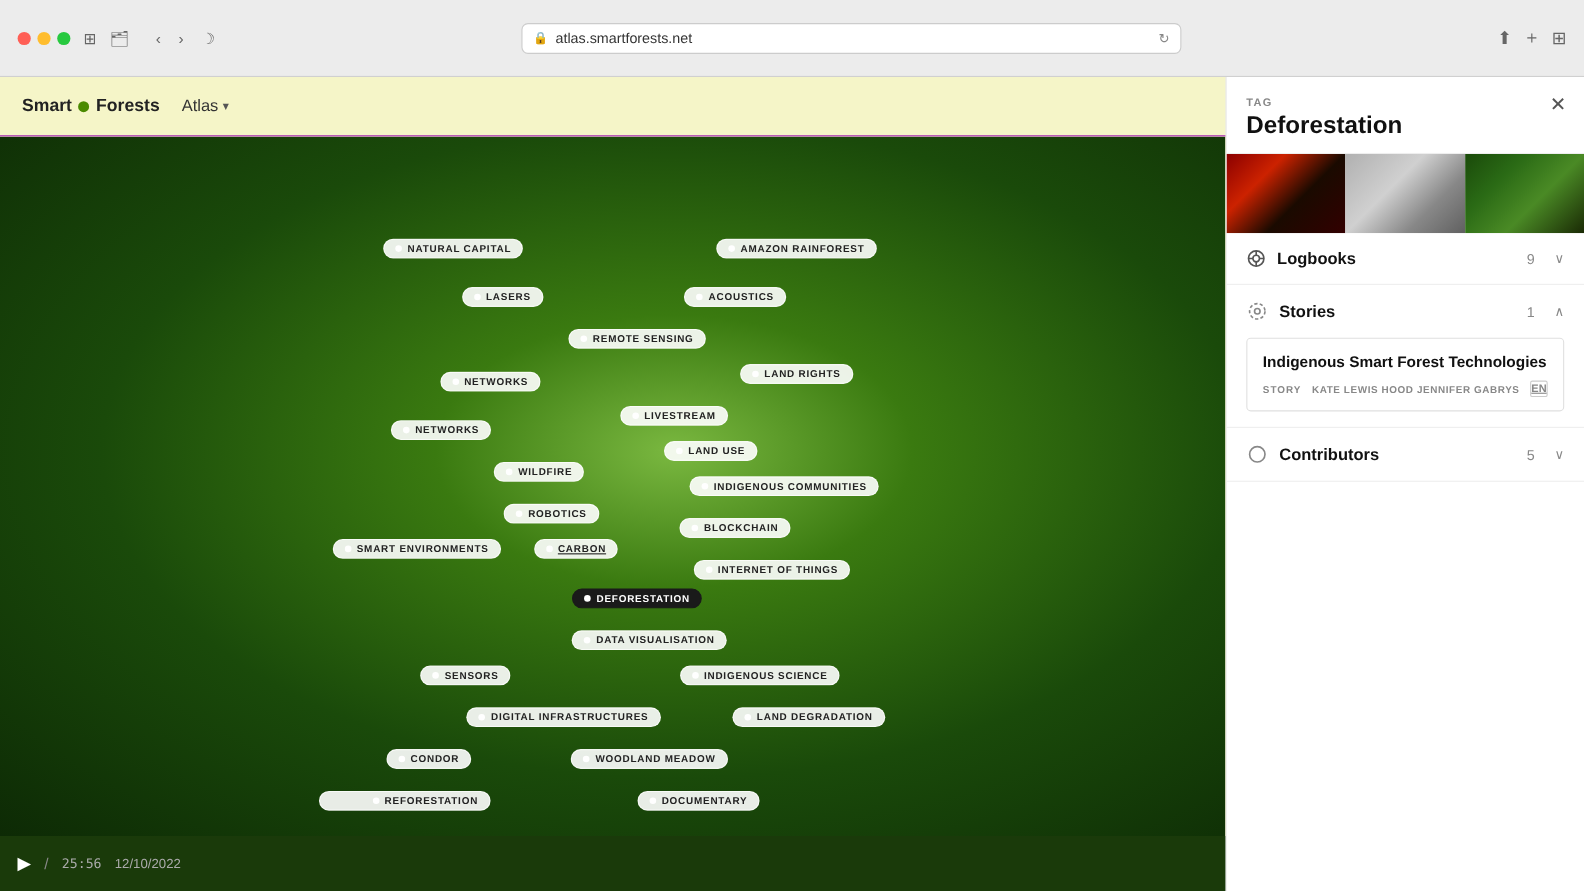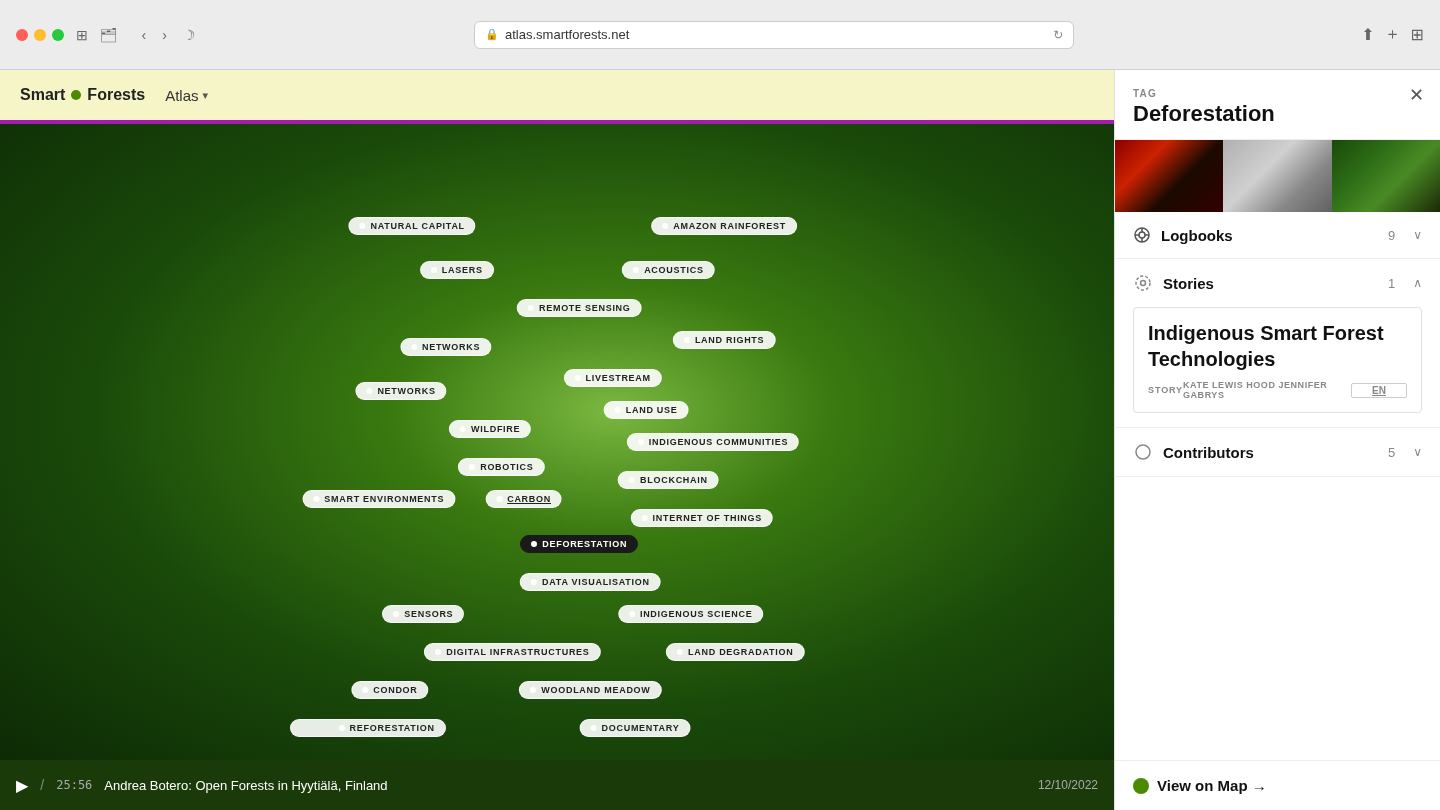--- a/index.html
+++ b/index.html
@@ -56,21 +56,21 @@
     }
 
     
     .nav-bar {
       background: #f5f5c8;
       height: 54px;
       display: flex;
       align-items: center;
       padding: 0 20px;
       gap: 20px;
-      border-bottom: 4px solid #a21caf;
+      border-bottom: 1px solid #a21caf;
       z-index: 10;
     }
     .nav-logo {
       font-size: 16px;
       font-weight: 600;
       color: #222;
       display: flex;
       align-items: center;
       gap: 6px;
     }
@@ -276,21 +276,21 @@
     }
 
     
     .story-card {
       margin: 0 18px 14px;
       border: 1px solid #e0e0e0;
       border-radius: 4px;
       padding: 12px 14px;
     }
     .story-title {
-      font-size: 20px;
+      font-size: 14px;
       font-weight: 600;
       color: #111;
       line-height: 1.3;
     }
     .story-meta {
       display: flex;
       align-items: center;
       justify-content: space-between;
       margin-top: 8px;
     }
@@ -304,21 +304,21 @@
       font-size: 9px;
       font-weight: 600;
       letter-spacing: 0.06em;
       color: #888;
     }
     .story-lang {
       font-size: 10px;
       font-weight: 700;
       color: #888;
       border: 1px solid #ccc;
-      padding: 1px 20px;
+      padding: 1px 0;
       border-radius: 2px;
       text-decoration: underline;
     }
 
     
     .view-on-map {
       margin-top: auto;
       padding: 16px 18px;
       display: flex;
       align-items: center;
@@ -505,21 +505,20 @@
             <span class="tag-dot-white"></span>
             <span>DOCUMENTARY</span>
           </div>
         </div>
     </div>
 
     <div class="player-bar">
       <span class="player-play">▶</span>
       <span class="player-slash">/</span>
       <span class="player-time">25:56</span>
-      <span class="player-title">Andrea Botero: Open Forests in Hyytiälä, Finland</span>
       <span class="player-date">12/10/2022</span>
     </div>
 
 
   </div>
 
   <div class="right-panel">
 
     <div class="panel-header">
       <div class="panel-tag-label">TAG</div>
@@ -582,20 +581,16 @@
           </svg>
         </div>
         <span class="section-title">Contributors</span>
         <span class="section-count">5</span>
         <span class="section-chevron">∨</span>
       </div>
     </div>
 
     <div class="spacer"></div>
 
-    <div class="view-on-map">
-      <div class="view-on-map-dot"></div>
-      <span class="view-on-map-text">View on Map →</span>
-    </div>
 
   </div>
 
 </div>
 
 </body></html>

